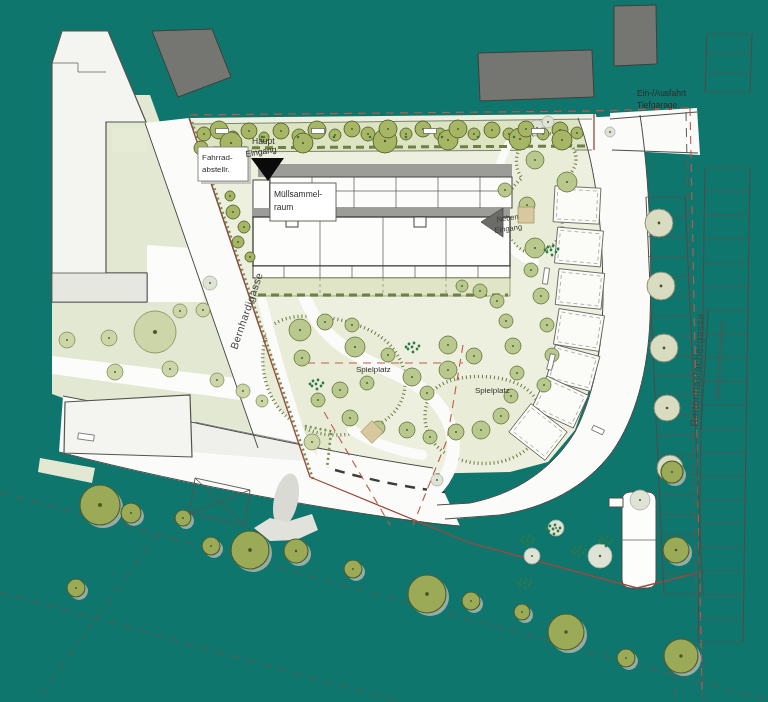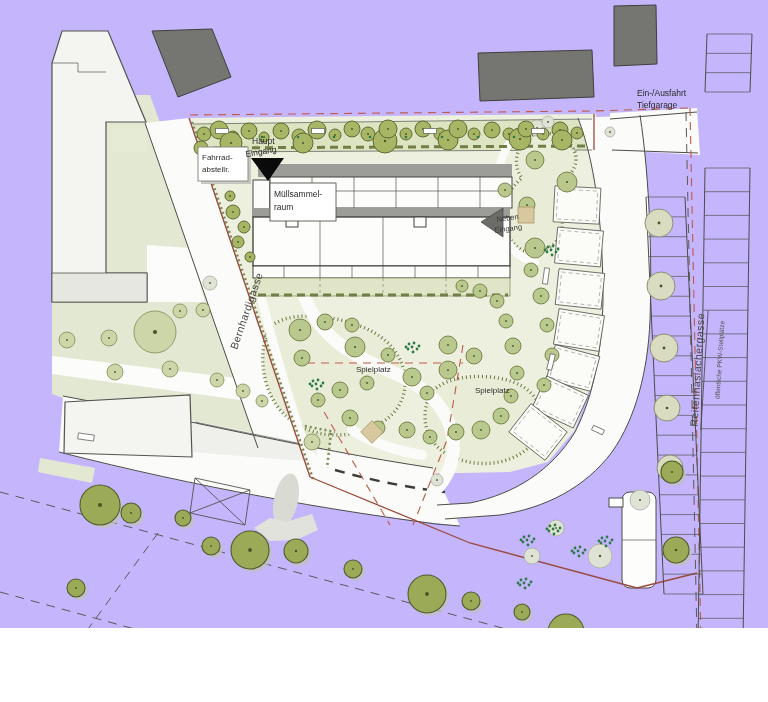--- a/index.html
+++ b/index.html
@@ -1,16 +1,16 @@
 <!DOCTYPE html>
 <html><head>
 <meta charset="utf-8">
 <style>
   html,body{margin:0;padding:0;background:#ffffff;}
-  #stage{width:768px;height:628px;position:relative;background:#c4b5fd;overflow:hidden;}
+  #stage{width:768px;height:702px;position:relative;background:#0f766e;overflow:hidden;}
   svg{display:block;font-family:"Liberation Sans", sans-serif;}
   
   .lawn{fill:#e3e8d2;}
   .site{fill:#edf0df;}
   .band{fill:#dce4c2;}
   .patch{fill:#e0e6c9;}
   .palebed{fill:#e6ebd5;}
   .whiteband{fill:#fcfcfa;}
   
   .road{fill:#fbfbf9;}

